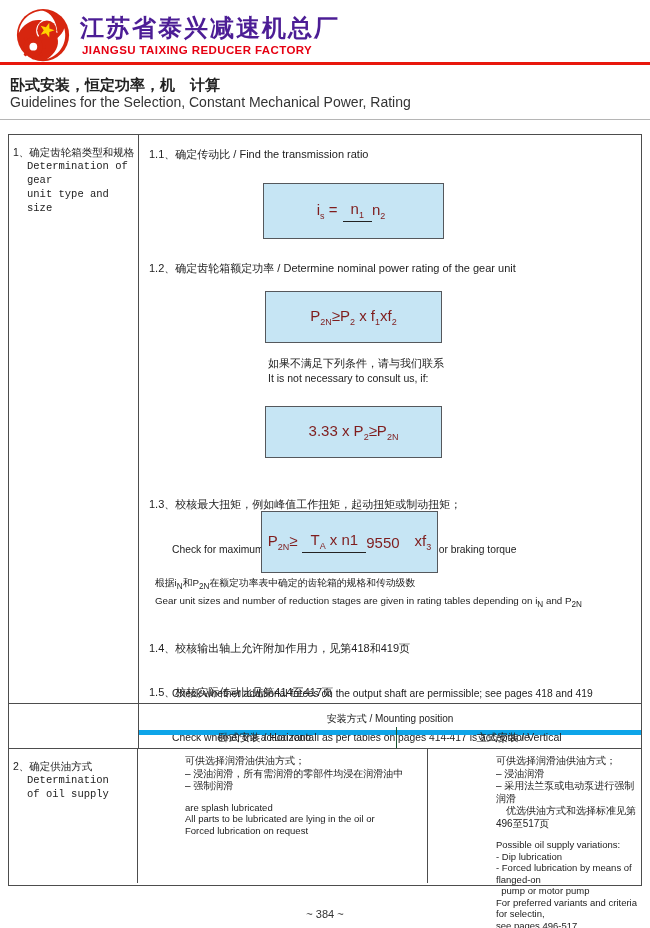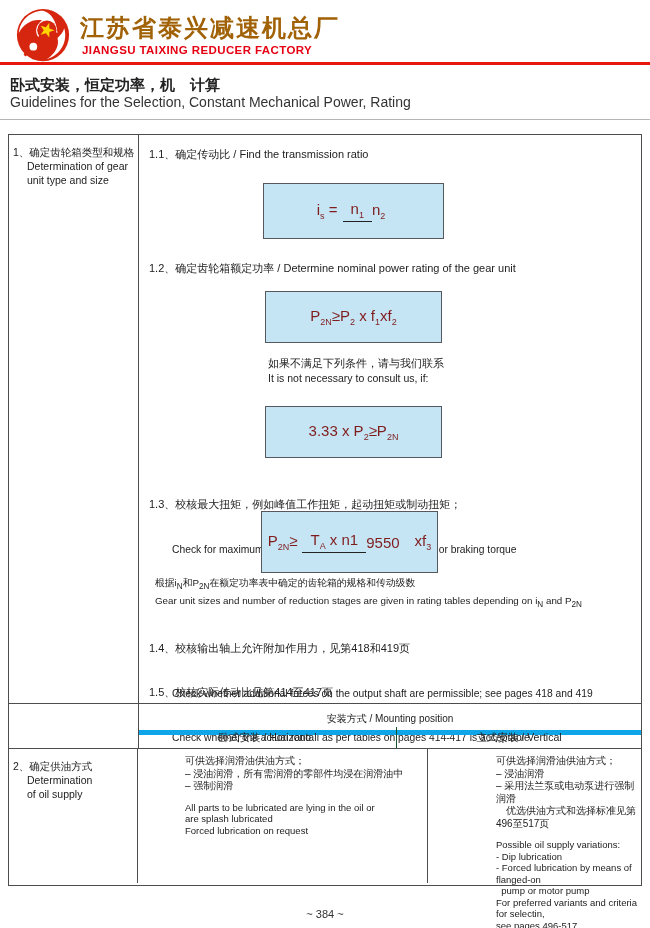--- a/index.html
+++ b/index.html
@@ -2,21 +2,21 @@
 <html><head>
 <meta charset="utf-8">
 <style>
   html,body{margin:0;padding:0;background:#ffffff;}
   body{width:650px;height:928px;position:relative;overflow:hidden;
        font-family:"Liberation Sans","DejaVu Sans",sans-serif;color:#2b2b2b;}
   .abs{position:absolute;}
 
   
   .logo{left:14px;top:7px;width:58px;height:58px;}
-  .company-cn{left:80px;top:12px;font-size:24px;font-weight:bold;color:#a16207;letter-spacing:2px;}
+  .company-cn{left:80px;top:12px;font-size:24px;font-weight:bold;color:#4c1d95;letter-spacing:2px;}
   .company-en{left:82px;top:44px;font-size:11.5px;font-weight:bold;color:#e60012;letter-spacing:.4px;}
   .red-rule{left:0;top:62px;width:650px;height:3px;background:#e8170c;}
 
   
   .title-cn{left:10px;top:76px;font-size:15px;font-weight:bold;color:#222;}
   .title-en{left:10px;top:94px;font-size:14px;color:#333;}
   .gray-rule{left:0;top:119px;width:650px;height:1px;background:#b5b5b5;}
 
   
   .doc-table{left:8px;top:134px;width:632px;height:750px;border:1px solid #4d4d4d;}
@@ -31,21 +31,21 @@
   .mount-sub{left:0;top:23px;right:0;height:21px;display:flex;}
   .mount-h{width:257px;border-right:1px solid #14532d;display:flex;align-items:center;justify-content:center;font-size:10.5px;color:#222;}
   .mount-v{flex:1;display:flex;align-items:center;justify-content:center;font-size:10.5px;color:#222;}
   .row2{left:0;top:614px;width:100%;height:134px;display:flex;gap:32px;}
   .row2-left{width:129px;border-right:1px solid #4d4d4d;box-sizing:border-box;}
   .row2-mid{width:258px;border-right:1px solid #4d4d4d;box-sizing:border-box;padding:6px 0 0 15px;}
   .row2-right{flex:1;padding:6px 0 0 36px;}
 
   
   .col-label{padding:10px 2px 0 4px;font-size:10.5px;line-height:14px;color:#222;}
-  .col-label .en{padding-left:14px;}
+  .col-label .en{padding-left:14px;font-family:Liberation Mono, monospace;}
 
   
   .step{left:10px;font-size:11px;line-height:15px;color:#222;white-space:pre-wrap;}
   .step .en-line{padding-left:23px;font-size:10.3px;}
   .consult{left:129px;font-size:11px;line-height:15px;color:#222;}
   .consult .en-line{font-size:10.5px;}
   .note{left:16px;font-size:9.8px;line-height:14px;color:#222;}
 
   
   .fbox{background:#c6e5f4;border:1px solid #55585c;display:flex;align-items:center;justify-content:center;
@@ -186,22 +186,22 @@
         <div class="en">Determination</div>
         <div class="en">of oil supply</div>
       </div>
     </div>
 
     <div class="row2-mid">
       <div class="line-cn">可供选择润滑油供油方式；</div>
       <div class="line-cn">– 浸油润滑，所有需润滑的零部件均浸在润滑油中</div>
       <div class="line-cn">– 强制润滑</div>
       <div class="spacer"></div>
+      <div class="line-en">are splash lubricated</div>
       <div class="line-en">All parts to be lubricated are lying in the oil or</div>
-      <div class="line-en">are splash lubricated</div>
       <div class="line-en">Forced lubrication on request</div>
     </div>
 
     <div class="row2-right">
       <div class="line-cn">可供选择润滑油供油方式；</div>
       <div class="line-cn">– 浸油润滑</div>
       <div class="line-cn">– 采用法兰泵或电动泵进行强制润滑</div>
       <div class="line-cn">　优选供油方式和选择标准见第496至517页</div>
       <div class="spacer"></div>
       <div class="line-en">Possible oil supply variations:</div>

